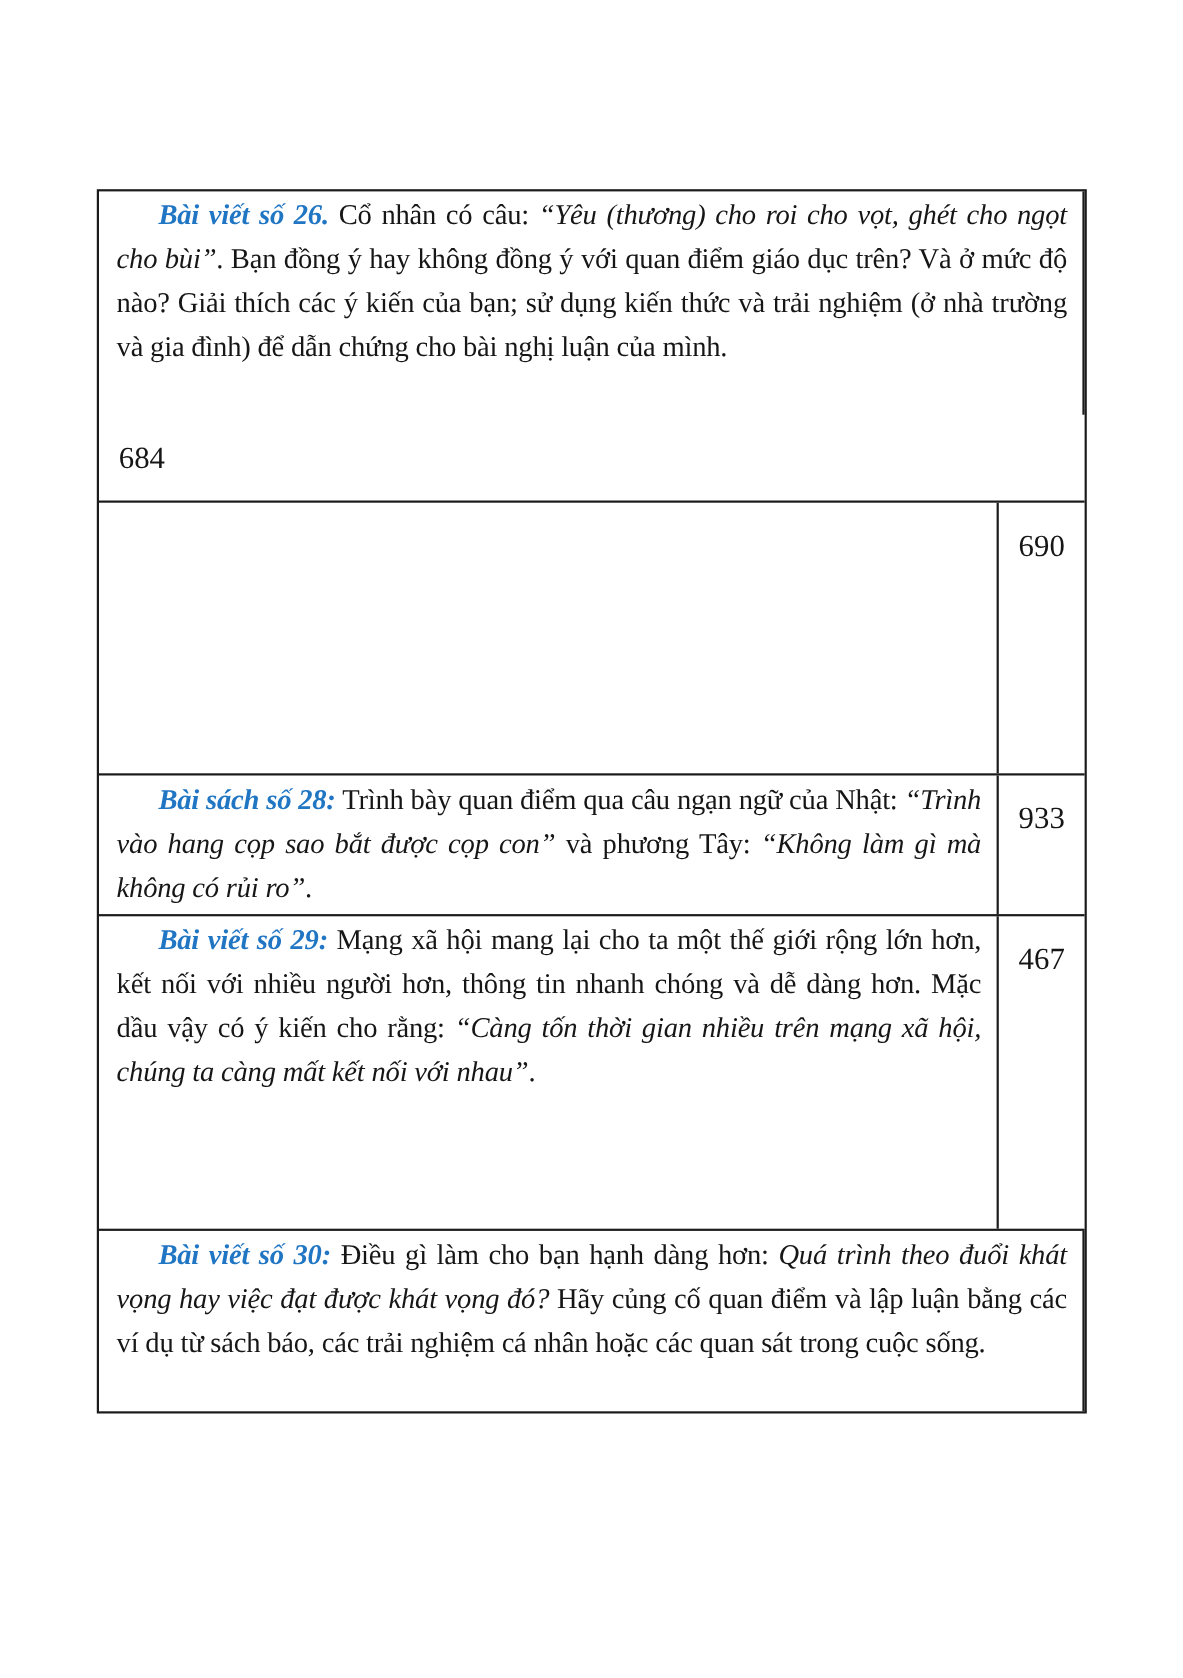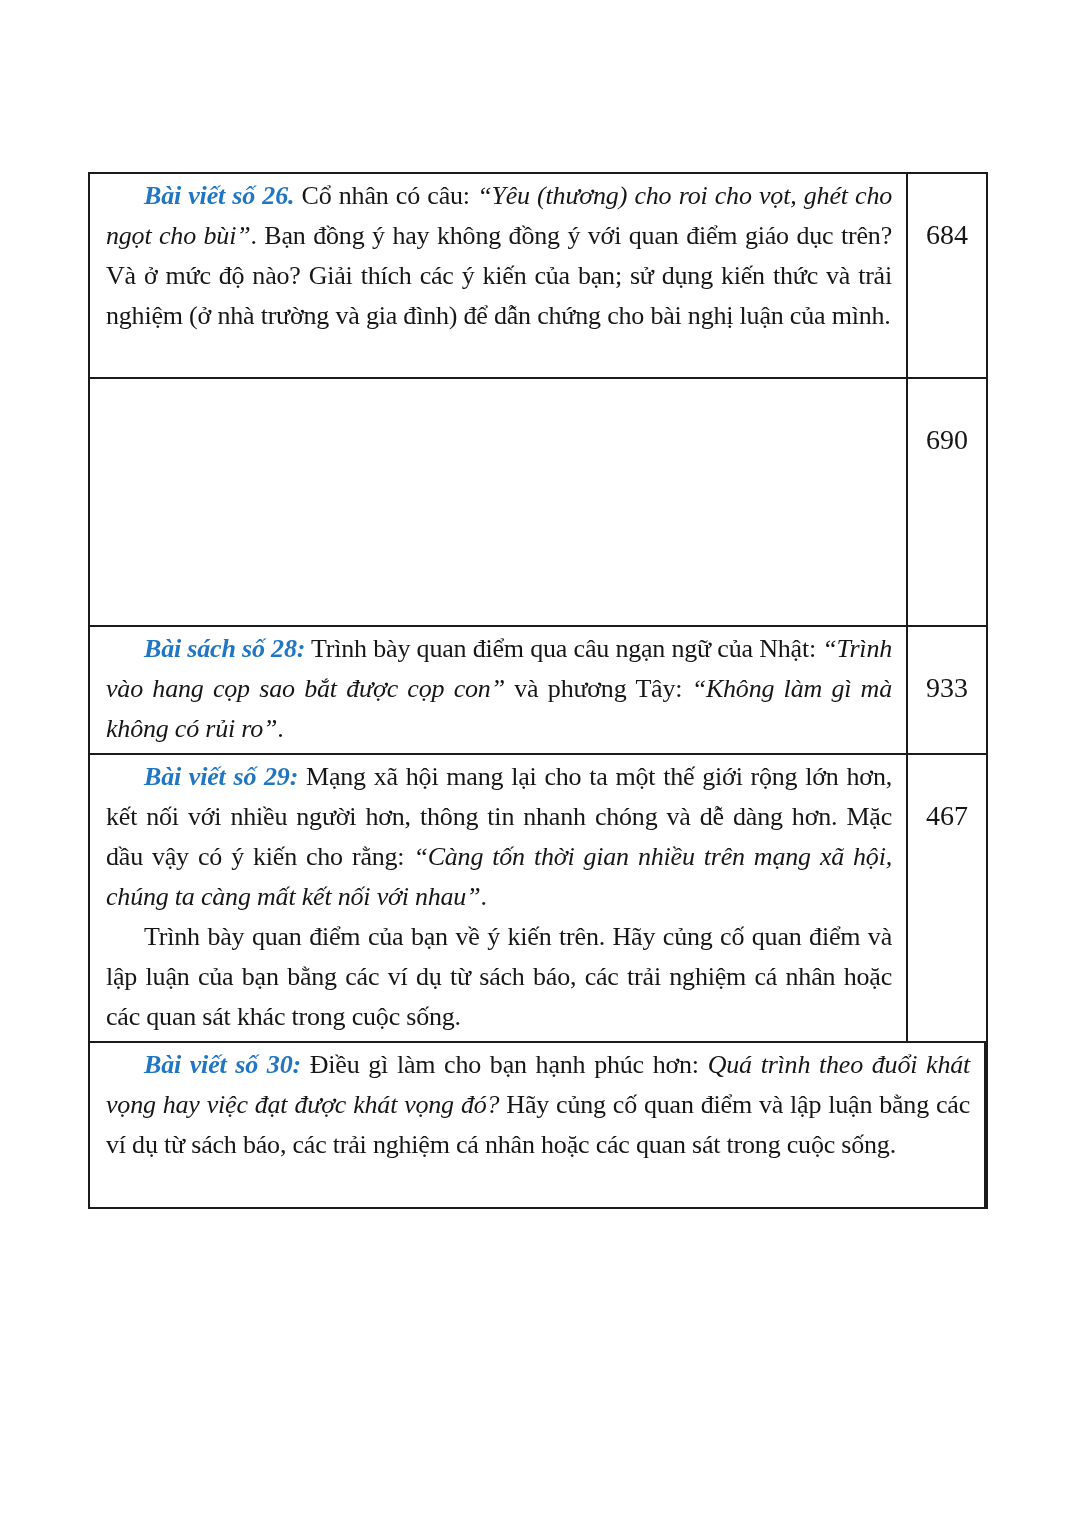--- a/index.html
+++ b/index.html
@@ -25,37 +25,36 @@
     width: 900px;
     border: 2px solid #1b1b1b;
     box-sizing: border-box;
     background: #ffffff;
   }
   .toc-row {
     display: flex;
     align-items: stretch;
     border-top: 2px solid #1b1b1b;
   }
-  .toc-row:first-child { border-top: none; }
+  .toc-row:first-child { border-top: none; flex-direction: column; }
   .entry-cell {
     flex: 1 1 auto;
     border-right: 2px solid #1b1b1b;
     padding: 2px 14px 4px 16px;
     box-sizing: border-box;
     overflow: hidden;
   }
   .page-number-cell {
     flex: 0 0 78px;
     width: 78px;
     text-align: center;
     padding-top: 21px;
     font-size: 28px;
     line-height: 38px;
     box-sizing: border-box;
-    margin-top: 21px;
   }
   .para {
     margin: 0;
     font-size: 26px;
     line-height: 40px;
     text-align: justify;
     text-indent: 38px;
     letter-spacing: -0.2px;
   }
   .run-normal { font-style: normal; }
@@ -90,23 +89,22 @@
       </div>
       <div class="toc-row">
         <div class="entry-cell">
           <p class="para"><span class="run-header">Bài sách số 28:</span><span class="run-normal"> Trình bày quan điểm qua câu ngạn ngữ của Nhật: </span><span class="run-italic">“Trình vào hang cọp sao bắt được cọp con”</span><span class="run-normal"> và phương Tây: </span><span class="run-italic">“Không làm gì mà không có rủi ro”</span><span class="run-normal">.</span></p>
         </div>
         <div class="page-number-cell"><span>933</span></div>
       </div>
       <div class="toc-row">
         <div class="entry-cell">
           <p class="para"><span class="run-header">Bài viết số 29:</span><span class="run-normal"> Mạng xã hội mang lại cho ta một thế giới rộng lớn hơn, kết nối với nhiều người hơn, thông tin nhanh chóng và dễ dàng hơn. Mặc dầu vậy có ý kiến cho rằng: </span><span class="run-italic">“Càng tốn thời gian nhiều trên mạng xã hội, chúng ta càng mất kết nối với nhau”</span><span class="run-normal">.</span></p>
-          <p class="para"><span class="run-normal">Trình bày quan điểm của bạn về ý kiến trên. Hãy củng cố quan điểm và lập luận của bạn bằng các ví dụ từ sách báo, các trải nghiệm cá nhân hoặc các quan sát khác trong cuộc sống.</span></p>
         </div>
         <div class="page-number-cell"><span>467</span></div>
       </div>
       <div class="toc-row">
         <div class="entry-cell">
-          <p class="para"><span class="run-header">Bài viết số 30:</span><span class="run-normal"> Điều gì làm cho bạn hạnh phúc hơn: </span><span class="run-italic">Quá trình theo đuổi khát vọng hay việc đạt được khát vọng đó?</span><span class="run-normal"> Hãy củng cố quan điểm và lập luận bằng các ví dụ từ sách báo, các trải nghiệm cá nhân hoặc các quan sát trong cuộc sống.</span></p>
+          <p class="para"><span class="run-header">Bài viết số 30:</span><span class="run-normal"> Điều gì làm cho bạn hạnh dàng hơn: </span><span class="run-italic">Quá trình theo đuổi khát vọng hay việc đạt được khát vọng đó?</span><span class="run-normal"> Hãy củng cố quan điểm và lập luận bằng các ví dụ từ sách báo, các trải nghiệm cá nhân hoặc các quan sát trong cuộc sống.</span></p>
         </div>
       </div>
     </div>
 </div>
 
 </body></html>

